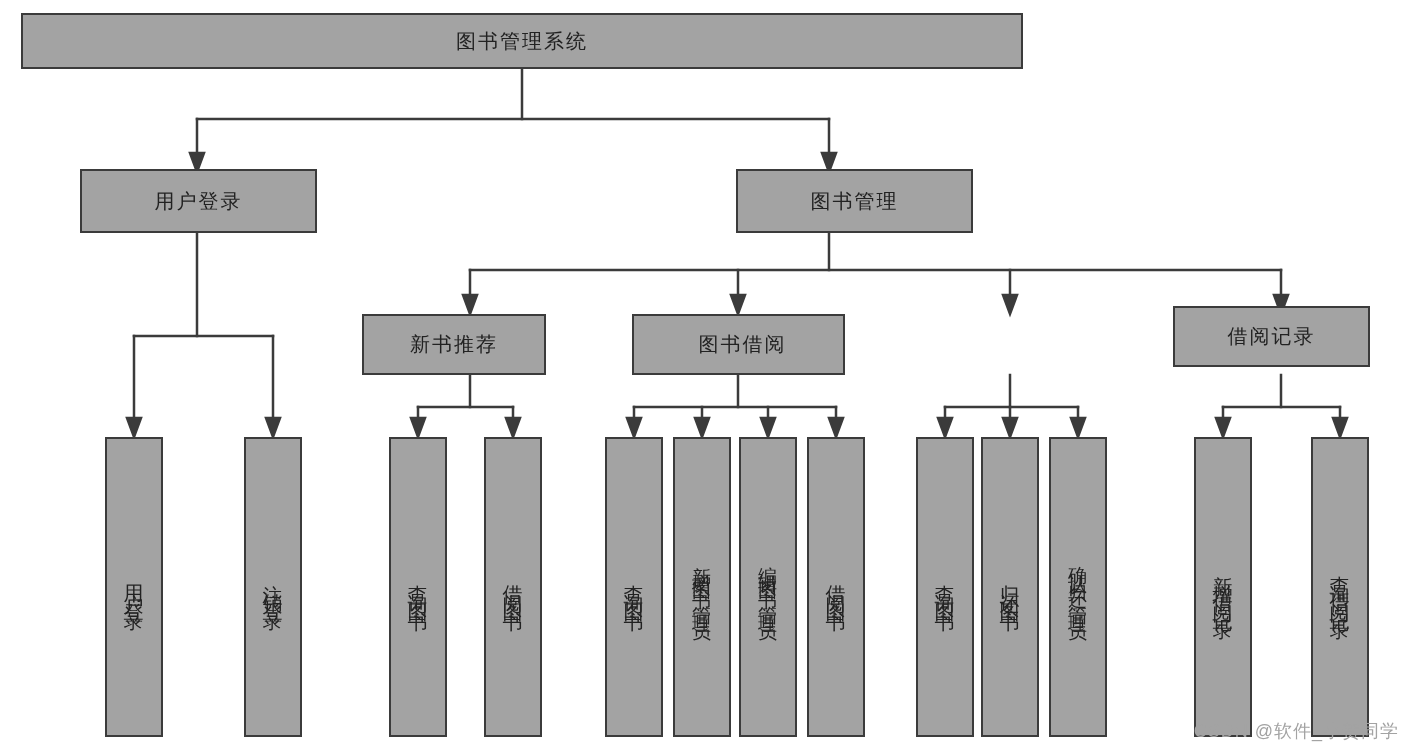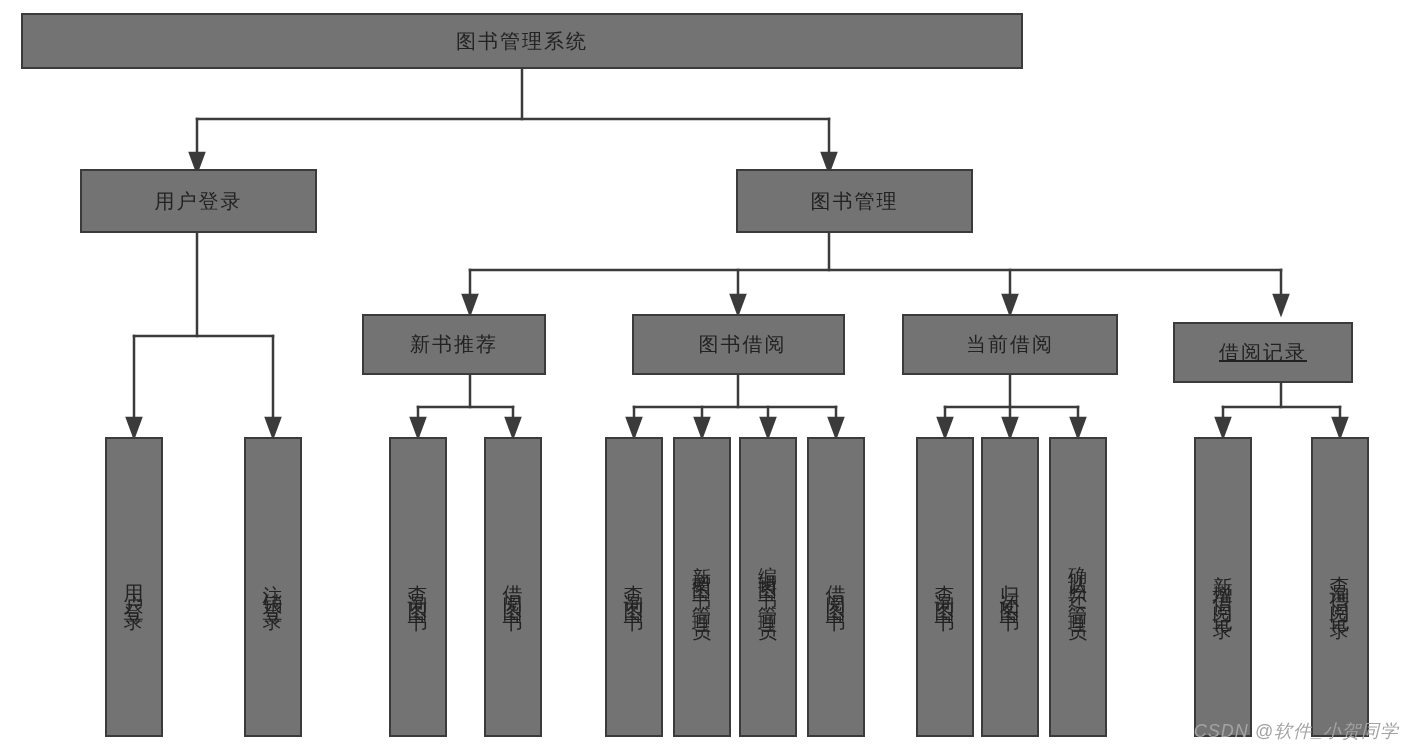--- a/index.html
+++ b/index.html
@@ -19,21 +19,21 @@
     position: absolute;
     left: 0;
     top: 0;
     width: 1405px;
     height: 747px;
   }
   .node {
     position: absolute;
     box-sizing: border-box;
     border: 2.5px solid #3b3b3b;
-    background: #737373;
+    background: #a3a3a3;
     display: flex;
     align-items: center;
     justify-content: center;
     color: #222222;
   }
   .node.h {
     font-size: 20px;
     letter-spacing: 2px;
     white-space: nowrap;
   }
@@ -49,21 +49,20 @@
     letter-spacing: 8px;
   }
   .watermark {
     position: absolute;
     right: 6px;
     bottom: 4px;
     color: #a3a3a3;
     font-size: 18px;
     letter-spacing: 1px;
     white-space: nowrap;
-    font-style: italic;
   }
 </style>
 </head>
 <body>
 
 <div class="stage">
 
   <svg class="connectors" viewBox="0 0 1405 747" xmlns="http://www.w3.org/2000/svg" stroke="#3b3b3b" stroke-width="2.5" stroke-linecap="square" fill="#3b3b3b">
 
     <g>
@@ -150,24 +149,21 @@
   <div class="node h" style="left:711px; top:169px; width:237px; height:64px;margin-left:25px;">
     <span>图书管理</span>
   </div>
 
   <div class="node h" style="left:362px; top:314px; width:184px; height:61px;">
     <span>新书推荐</span>
   </div>
   <div class="node h" style="left:632px; top:314px; width:213px; height:61px;padding-left:8px;">
     <span>图书借阅</span>
   </div>
-  <div class="node h" style="left:902px; top:314px; width:216px; height:61px;">
-    <span>当前借阅</span>
-  </div>
-  <div class="node h" style="left:1173px; top:322px; width:180px; height:61px;text-decoration:underline;">
+  <div class="node h" style="left:1173px; top:306px; width:197px; height:61px;">
     <span>借阅记录</span>
   </div>
 
   <div class="node v" style="left:105px; top:437px; width:58px; height:300px;">
     <span>用户登录</span>
   </div>
   <div class="node v" style="left:244px; top:437px; width:58px; height:300px;">
     <span>注销登录</span>
   </div>
 

